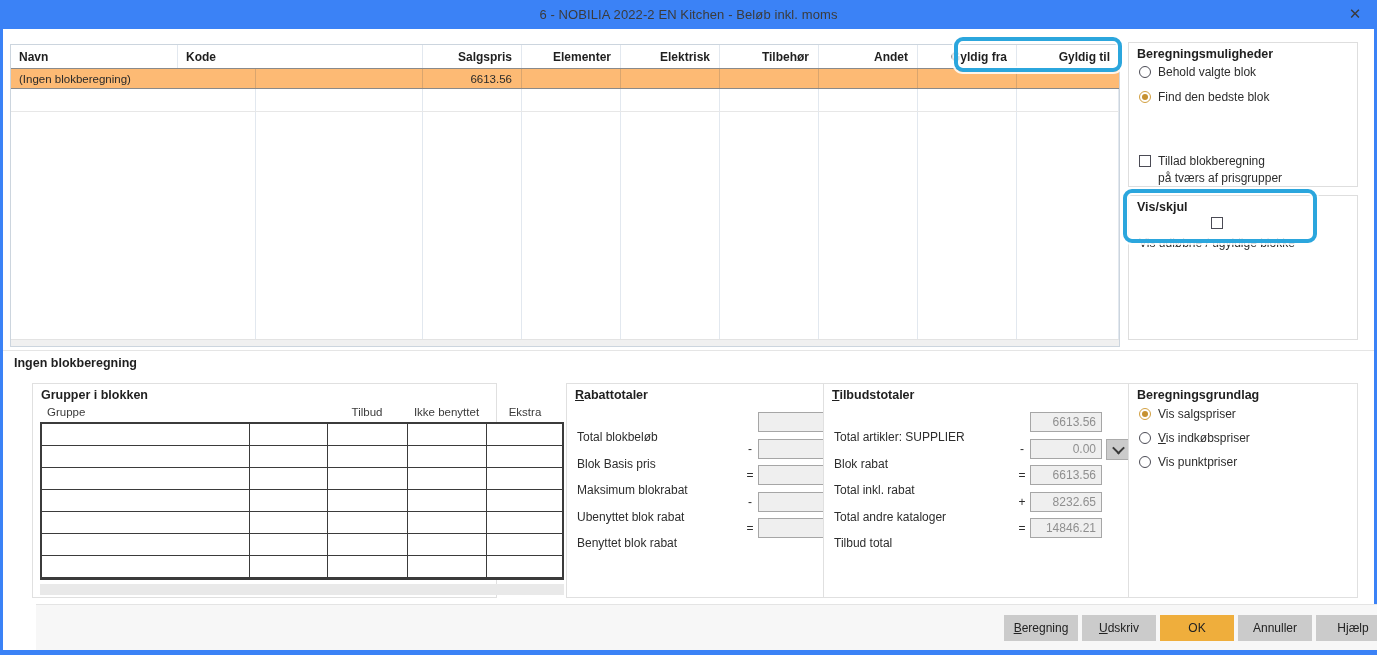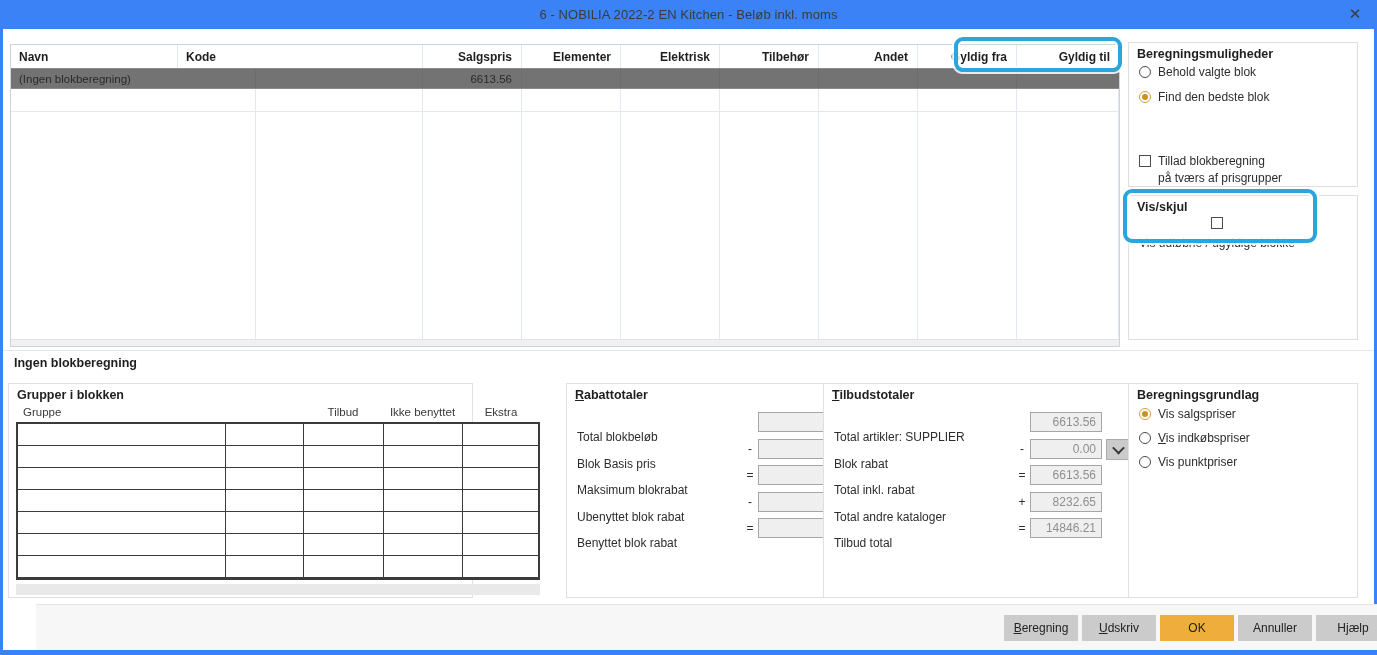--- a/index.html
+++ b/index.html
@@ -25,21 +25,21 @@
   .thead{position:absolute;left:0;right:0;top:0;height:23px;display:flex;}
   .thead .hc{box-sizing:border-box;border-right:1px solid #e2e8ef;font-weight:bold;font-size:12px;color:#1f1f1f;
     display:flex;align-items:center;}
   .thead .hc:last-child{border-right:none;}
   .al{justify-content:flex-start;padding-left:8px;}
   .ar{justify-content:flex-end;padding-right:9px;}
   .c0{width:245px;} .c1{width:167px;} .c2,.c3,.c4,.c5,.c6,.c7{width:99px;} .c8{width:104px;flex:1;}
   .tbody{position:absolute;left:0;right:0;top:23px;bottom:7px;display:flex;}
   .tbody .bc{box-sizing:border-box;border-right:1px solid #e2e8ef;height:100%;}
   .tbody .bc:last-child{border-right:none;}
-  .selrow{position:absolute;left:0;right:0;top:0;height:19px;background:#737373;
+  .selrow{position:absolute;left:0;right:0;top:0;height:19px;background:#fdba74;
     border-top:1px solid #8a8a8a;border-bottom:1px solid #8a8a8a;box-sizing:content-box;display:flex;}
   .selrow .sc{box-sizing:border-box;border-right:1px solid rgba(90,90,90,.22);font-size:11.5px;color:#2a2a2a;
     display:flex;align-items:center;height:100%;}
   .selrow .sc:last-child{border-right:none;}
   .emptyrow-line{position:absolute;left:0;right:0;top:43px;height:1px;background:#e7e7e7;}
   .hscroll{position:absolute;left:0;right:0;bottom:0;height:7px;background:#f0f0f0;border-top:1px solid #e3e3e3;box-sizing:border-box;}
 
   
   .panelbox{border:1px solid #dedede;background:#fff;box-sizing:border-box;}
   .boxtitle{position:absolute;left:8px;top:4px;font-weight:bold;font-size:12.5px;color:#1f1f1f;white-space:nowrap;}
@@ -169,21 +169,21 @@
     <span class="lbl">Vis udløbne / ugyldige blokke</span>
   </div>
 </div>
 
 <div class="abs annot" style="left:954px;top:37px;width:168px;height:35px;"></div>
 <div class="abs annot" style="left:1123px;top:189px;width:194px;height:54px;"></div>
 
 <div class="abs lower-divider"></div>
 <div class="abs status-label">Ingen blokberegning</div>
 
-<div class="groupbox" style="left:8px;width:465px;">
+<div class="groupbox" style="left:32px;width:465px;">
   <div class="boxtitle">Grupper i blokken</div>
   <div class="gcols">
     <div class="g0">Gruppe</div>
     <div class="g1">Blok beløb</div>
     <div class="g2">Tilbud</div>
     <div class="g3">Ikke benyttet</div>
     <div class="g4">Ekstra</div>
   </div>
   <div class="ggrid">
     <div class="grow"></div>

